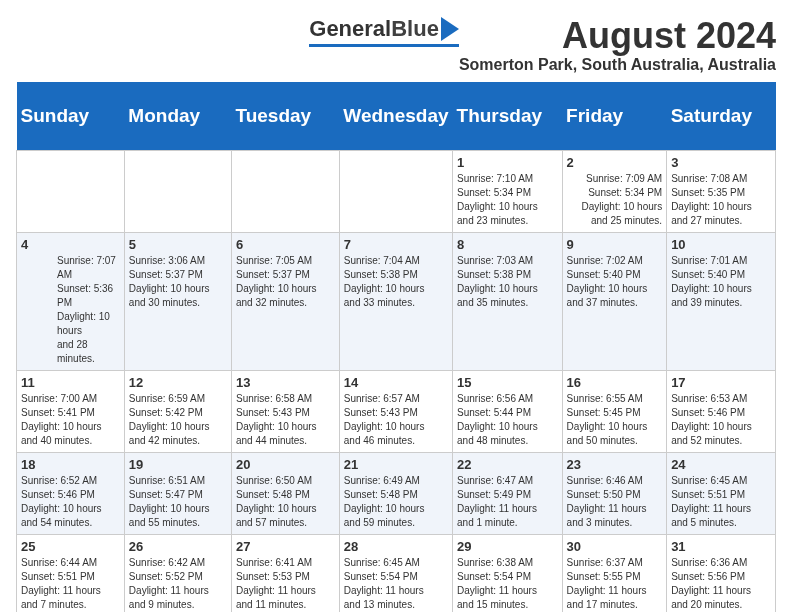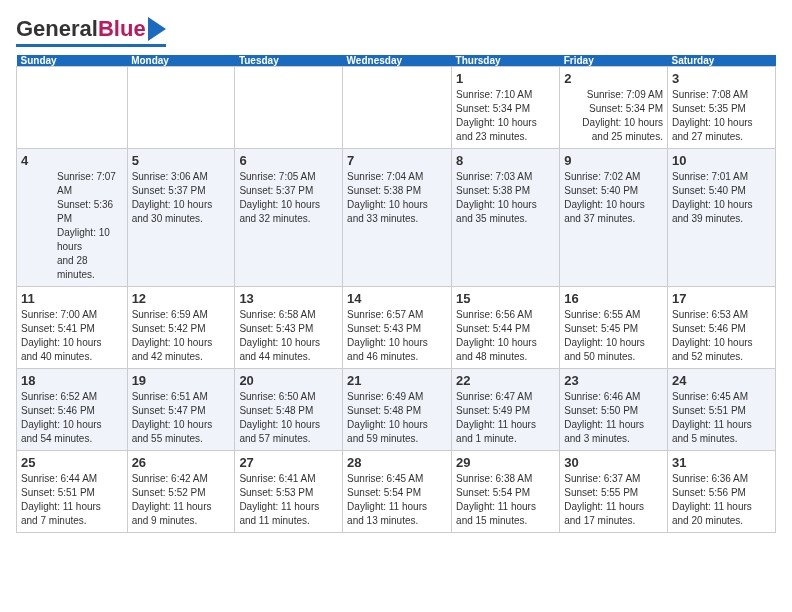--- a/index.html
+++ b/index.html
@@ -6,37 +6,37 @@
     body {
       font-family: Arial, sans-serif;
       background: #fff;
       width: 792px;
       min-height: 612px;
       padding: 16px;
     }
     .header-area {
       display: flex;
       align-items: flex-start;
-      justify-content: space-between;
+      justify-content: flex-end;
       margin-bottom: 8px;
     }
     .logo {
       display: flex;
       flex-direction: column;
       align-items: flex-start;
     }
     .logo-text {
       display: flex;
       align-items: center;
       font-size: 22px;
       font-weight: bold;
       color: #333;
     }
     .logo-text .general { color: #333; }
-    .logo-text .blue-part { color: #be185d; }
+    .logo-text .blue-part { color: #404040; }
     .logo-arrow {
       width: 0; height: 0;
       border-top: 12px solid transparent;
       border-bottom: 12px solid transparent;
       border-left: 18px solid #1a6bbf;
       display: inline-block;
       margin-left: 2px;
     }
     .logo-underline {
       height: 3px;
@@ -59,23 +59,23 @@
       color: #333;
     }
     table {
       width: 100%;
       border-collapse: collapse;
       font-size: 11px;
     }
     thead th {
       background: #1a6bbf;
       color: #fff;
-      padding: 0 4px;
+      padding: 23px 4px;
       text-align: left;
-      font-size: 10px;
+      font-size: 19px;
       font-weight: bold;
     }
     tbody td {
       border: 1px solid #ccc;
       vertical-align: top;
       padding: 4px 4px;
       min-height: 80px;
       height: 80px;
       width: 113px;
     }
@@ -105,20 +105,24 @@
 
 <div class="header-area">
   <div class="logo">
     <div class="logo-text">
       <span class="general">General</span>
         <span class="blue-part">Blue</span>
         <span class="logo-arrow"></span>
     </div>
     <div class="logo-underline"></div>
   </div>
+  <div class="title-area">
+    <div class="month-year">August 2024</div>
+    <div class="location">Somerton Park, South Australia, Australia</div>
+  </div>
 </div>
 
 <table>
   <thead>
     <tr>
     <th>Sunday</th>
         <th>Monday</th>
         <th>Tuesday</th>
         <th>Wednesday</th>
         <th>Thursday</th>

